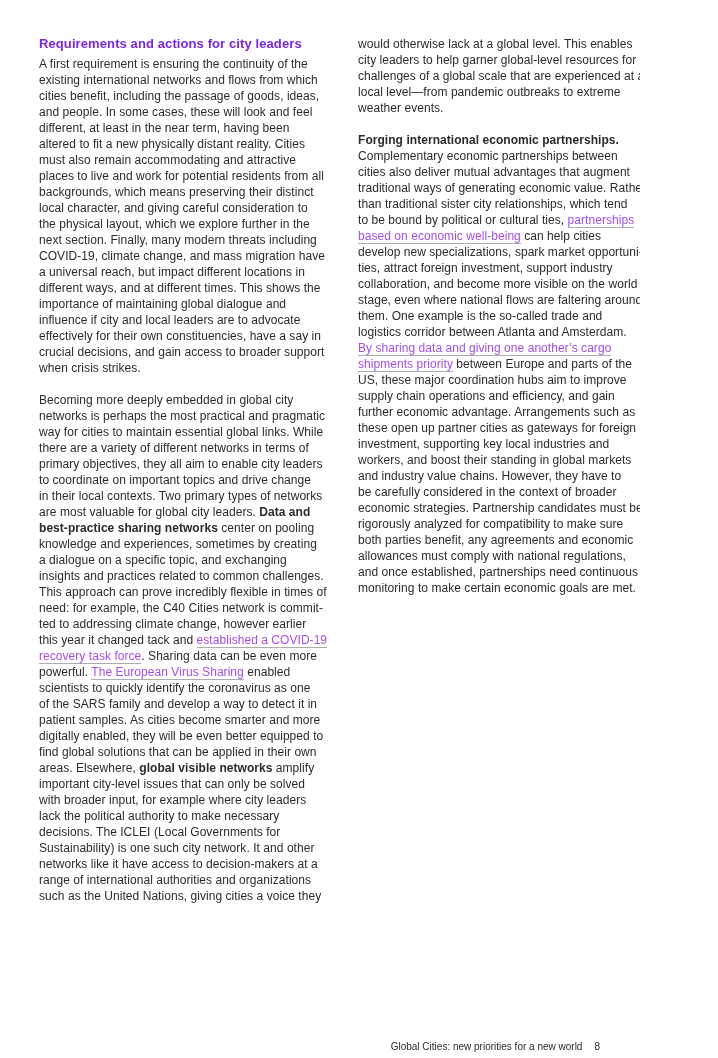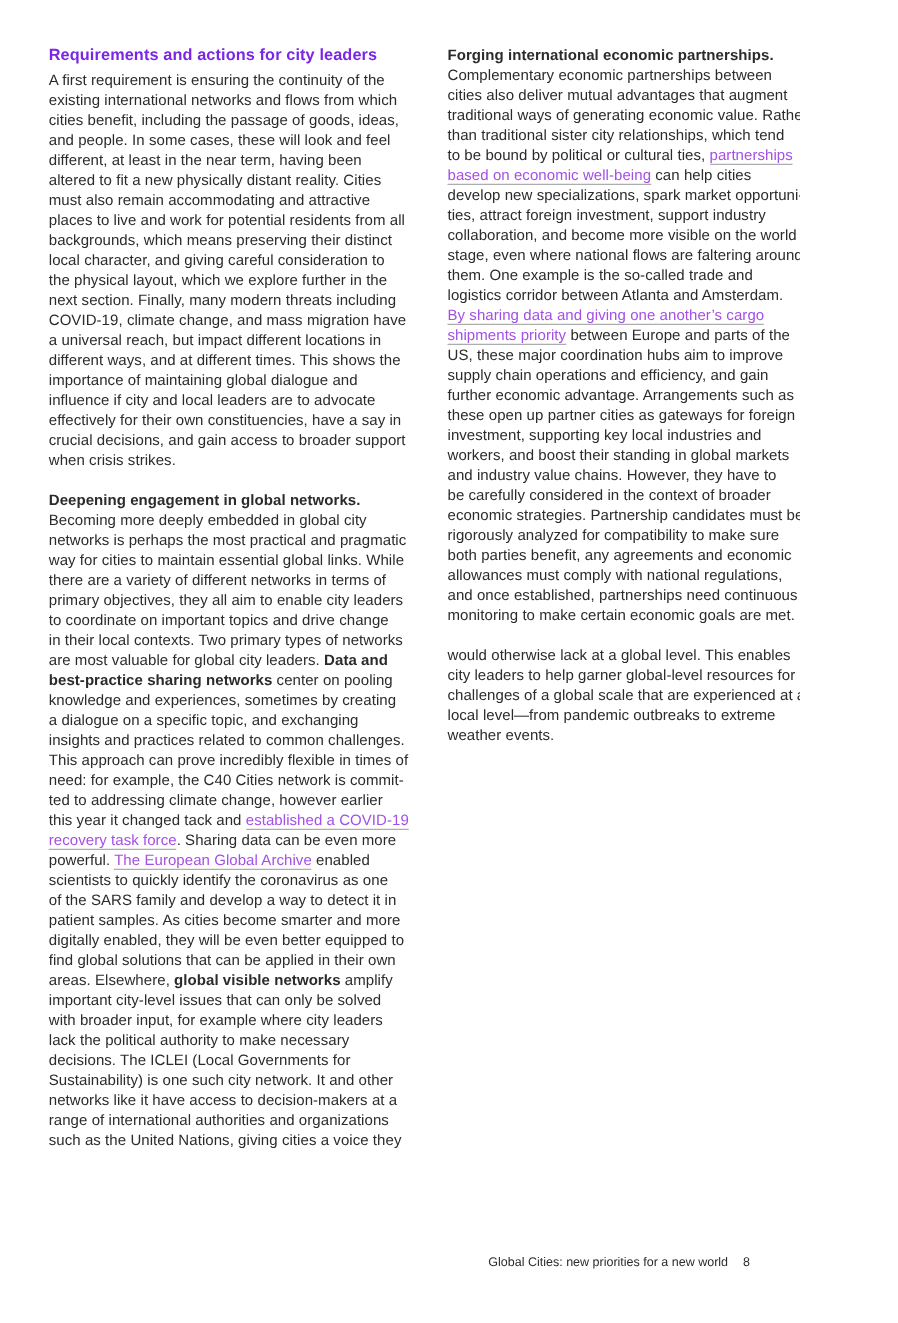--- a/index.html
+++ b/index.html
@@ -46,21 +46,21 @@
     font-weight: bold;
   }
   .link {
     color: var(--link-color, #A44FE5);
     text-decoration: none;
     border-bottom: 1px solid var(--link-underline-color, #ADADAD);
     cursor: pointer;
   }
   .footer {
     position: absolute;
-    top: 1004px;
+    top: 1040px;
     right: 40px;
     font-size: 10px;
     line-height: 14px;
     color: #2B2B2B;
     display: flex;
     align-items: center;
     gap: 12px;
   }
 </style>
 </head>
@@ -83,55 +83,59 @@
 the physical layout, which we explore further in the
 next section. Finally, many modern threats including
 COVID-19, climate change, and mass migration have
 a universal reach, but impact different locations in
 different ways, and at different times. This shows the
 importance of maintaining global dialogue and
 influence if city and local leaders are to advocate
 effectively for their own constituencies, have a say in
 crucial decisions, and gain access to broader support
 when crisis strikes.</span></p>
-        <p class="para"><span class="bold">Deepening engagement in global networks.
-</span><span class="">Becoming more deeply embedded in global city
+        <p class="para"><span class="">Becoming more deeply embedded in global city
 networks is perhaps the most practical and pragmatic
 way for cities to maintain essential global links. While
 there are a variety of different networks in terms of
 primary objectives, they all aim to enable city leaders
 to coordinate on important topics and drive change
 in their local contexts. Two primary types of networks
 are most valuable for global city leaders. </span><span class="bold">Data and
 best-practice sharing networks</span><span class=""> center on pooling
 knowledge and experiences, sometimes by creating
 a dialogue on a specific topic, and exchanging
 insights and practices related to common challenges.
 This approach can prove incredibly flexible in times of
 need: for example, the C40 Cities network is commit-
 ted to addressing climate change, however earlier
 this year it changed tack and </span><a class="link">established a COVID-19
 recovery task force</a><span class="">. Sharing data can be even more
-powerful. </span><a class="link">The European Global Archive</a><span class=""> enabled
+powerful. </span><a class="link">The European Virus Sharing</a><span class=""> enabled
 scientists to quickly identify the coronavirus as one
 of the SARS family and develop a way to detect it in
 patient samples. As cities become smarter and more
 digitally enabled, they will be even better equipped to
 find global solutions that can be applied in their own
 areas. Elsewhere, </span><span class="bold">global visible networks</span><span class=""> amplify
 important city-level issues that can only be solved
 with broader input, for example where city leaders
 lack the political authority to make necessary
 decisions. The ICLEI (Local Governments for
 Sustainability) is one such city network. It and other
 networks like it have access to decision-makers at a
 range of international authorities and organizations
 such as the United Nations, giving cities a voice they</span></p>
       </div>
     <div class="col">
+        <p class="para"><span class="">would otherwise lack at a global level. This enables
+city leaders to help garner global-level resources for
+challenges of a global scale that are experienced at a
+local level—from pandemic outbreaks to extreme
+weather events.</span></p>
         <p class="para"><span class="bold">Forging international economic partnerships.
 </span><span class="">Complementary economic partnerships between
 cities also deliver mutual advantages that augment
 traditional ways of generating economic value. Rather
 than traditional sister city relationships, which tend
 to be bound by political or cultural ties, </span><a class="link">partnerships
 based on economic well-being</a><span class=""> can help cities
 develop new specializations, spark market opportuni-
 ties, attract foreign investment, support industry
 collaboration, and become more visible on the world
@@ -147,24 +151,19 @@
 investment, supporting key local industries and
 workers, and boost their standing in global markets
 and industry value chains. However, they have to
 be carefully considered in the context of broader
 economic strategies. Partnership candidates must be
 rigorously analyzed for compatibility to make sure
 both parties benefit, any agreements and economic
 allowances must comply with national regulations,
 and once established, partnerships need continuous
 monitoring to make certain economic goals are met.</span></p>
-        <p class="para"><span class="">would otherwise lack at a global level. This enables
-city leaders to help garner global-level resources for
-challenges of a global scale that are experienced at a
-local level—from pandemic outbreaks to extreme
-weather events.</span></p>
       </div>
   </div>
   <div class="footer">
     <span>Global Cities: new priorities for a new world</span>
     <span>8</span>
   </div>
 </div>
 
 </body></html>

